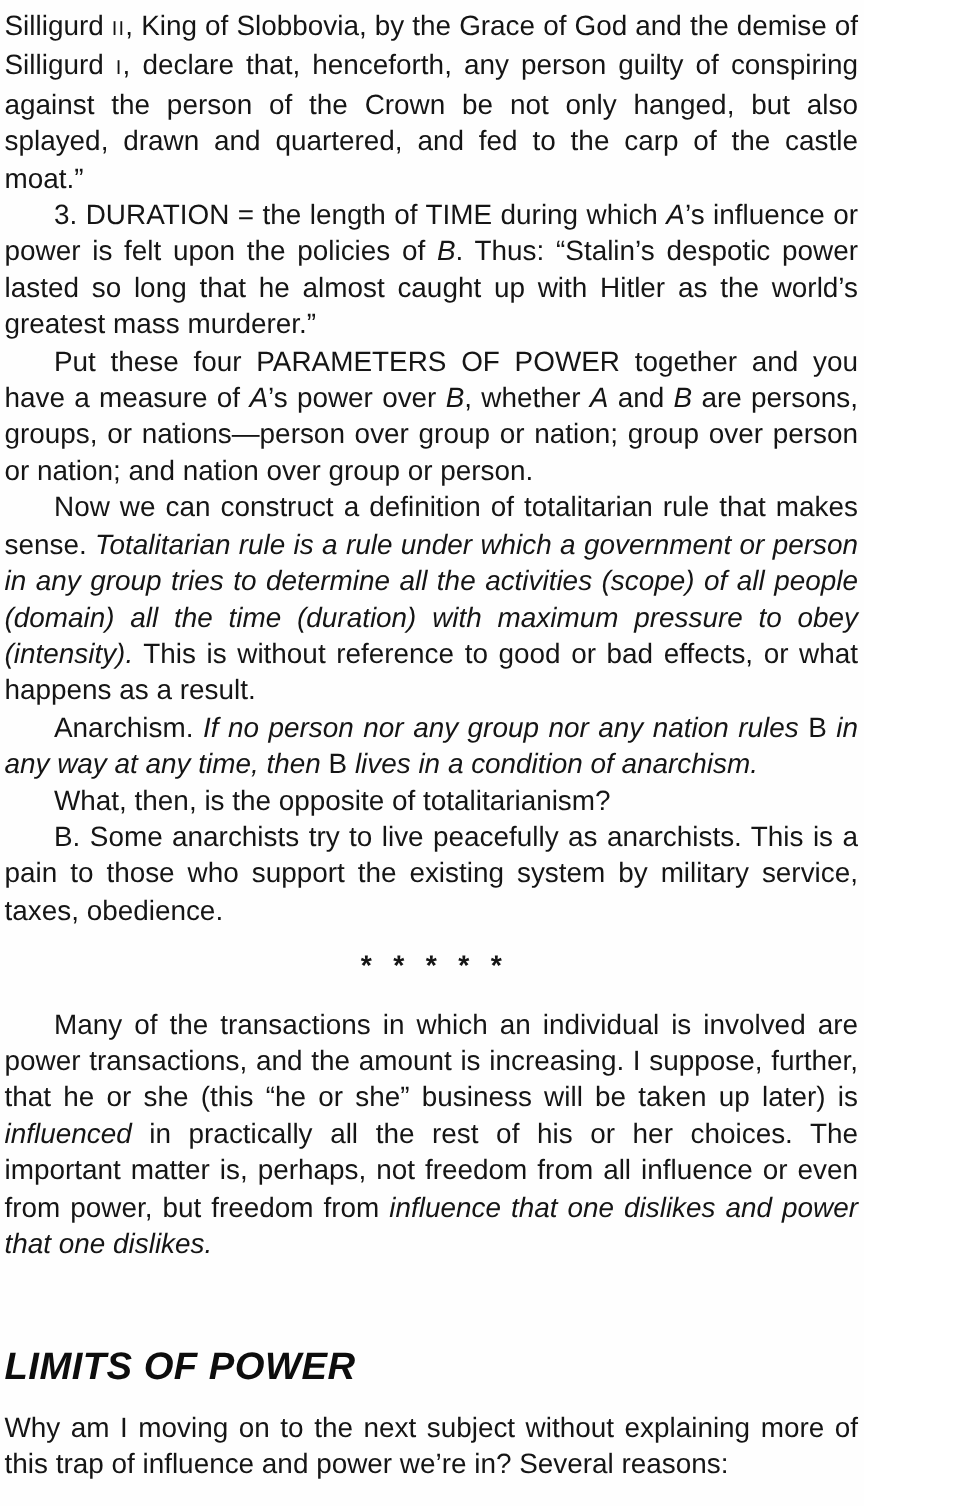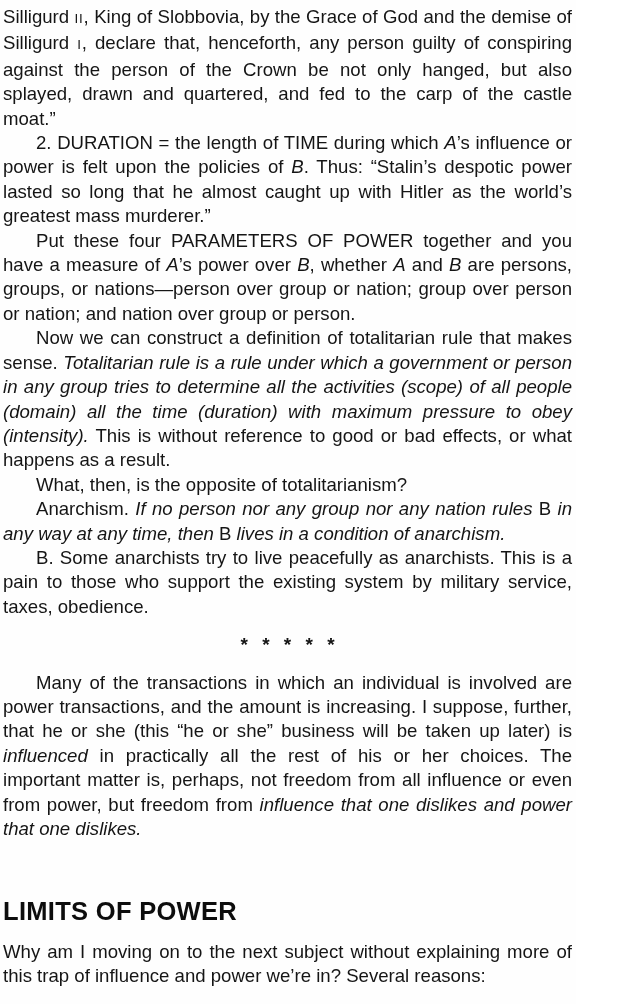--- a/index.html
+++ b/index.html
@@ -30,39 +30,40 @@
   }
   .heading {
     font-family: "Liberation Sans", sans-serif;
     font-weight: 700;
     font-size: 25.5px;
     letter-spacing: 0.3px;
     margin: 58px 0 0 0;
     text-indent: 0;
     text-align: left;
     color: #0d0d0d;
+    font-style: italic;
   }
   .final { margin-top: 16px; }
 </style>
 </head>
 <body>
 
 <div class="page">
 
   <p class="para no-indent"><span>Silligurd </span><span class="sc">II</span><span>, King of Slobbovia, by the Grace of God and the demise of Silligurd </span><span class="sc">I</span><span>, declare that, henceforth, any person guilty of conspiring against the person of the Crown be not only hanged, but also splayed, drawn and quartered, and fed to the carp of the castle moat.”</span></p>
 
-  <p class="para"><span>2. DURATION = the length of TIME during which </span><span class="it">A</span><span>’s influence or power is felt upon the policies of </span><span class="it">B</span><span>. Thus: “Stalin’s despotic power lasted so long that he almost caught up with Hitler as the world’s greatest mass murderer.”</span></p>
+  <p class="para"><span>3. DURATION = the length of TIME during which </span><span class="it">A</span><span>’s influence or power is felt upon the policies of </span><span class="it">B</span><span>. Thus: “Stalin’s despotic power lasted so long that he almost caught up with Hitler as the world’s greatest mass murderer.”</span></p>
 
   <p class="para"><span>Put these four PARAMETERS OF POWER together and you have a measure of </span><span class="it">A</span><span>’s power over </span><span class="it">B</span><span>, whether </span><span class="it">A</span><span> and </span><span class="it">B</span><span> are persons, groups, or nations—person over group or nation; group over person or nation; and nation over group or person.</span></p>
 
   <p class="para"><span>Now we can construct a definition of totalitarian rule that makes sense. </span><span class="it">Totalitarian rule is a rule under which a government or person in any group tries to determine all the activities (scope) of all people (domain) all the time (duration) with maximum pressure to obey (intensity).</span><span> This is without reference to good or bad effects, or what happens as a result.</span></p>
 
+  <p class="para"><span>Anarchism. </span><span class="it">If no person nor any group nor any nation rules </span><span>B</span><span class="it"> in any way at any time, then </span><span>B</span><span class="it"> lives in a condition of anarchism.</span></p>
+
   <p class="para"><span>What, then, is the opposite of totalitarianism?</span></p>
-
-  <p class="para"><span>Anarchism. </span><span class="it">If no person nor any group nor any nation rules </span><span>B</span><span class="it"> in any way at any time, then </span><span>B</span><span class="it"> lives in a condition of anarchism.</span></p>
 
 
 
   <p class="para"><span>B. Some anarchists try to live peacefully as anarchists. This is a pain to those who support the existing system by military service, taxes, obedience.</span></p>
 
   <div class="separator">* * * * *</div>
 
   <p class="para"><span>Many of the transactions in which an individual is involved are power transactions, and the amount is increasing. I suppose, further, that he or she (this “he or she” business will be taken up later) is </span><span class="it">influenced</span><span> in practically all the rest of his or her choices. The important matter is, perhaps, not freedom from all influence or even from power, but freedom from </span><span class="it">influence that one dislikes and power that one dislikes.</span></p>
 
   <h2 class="heading">LIMITS OF POWER</h2>

